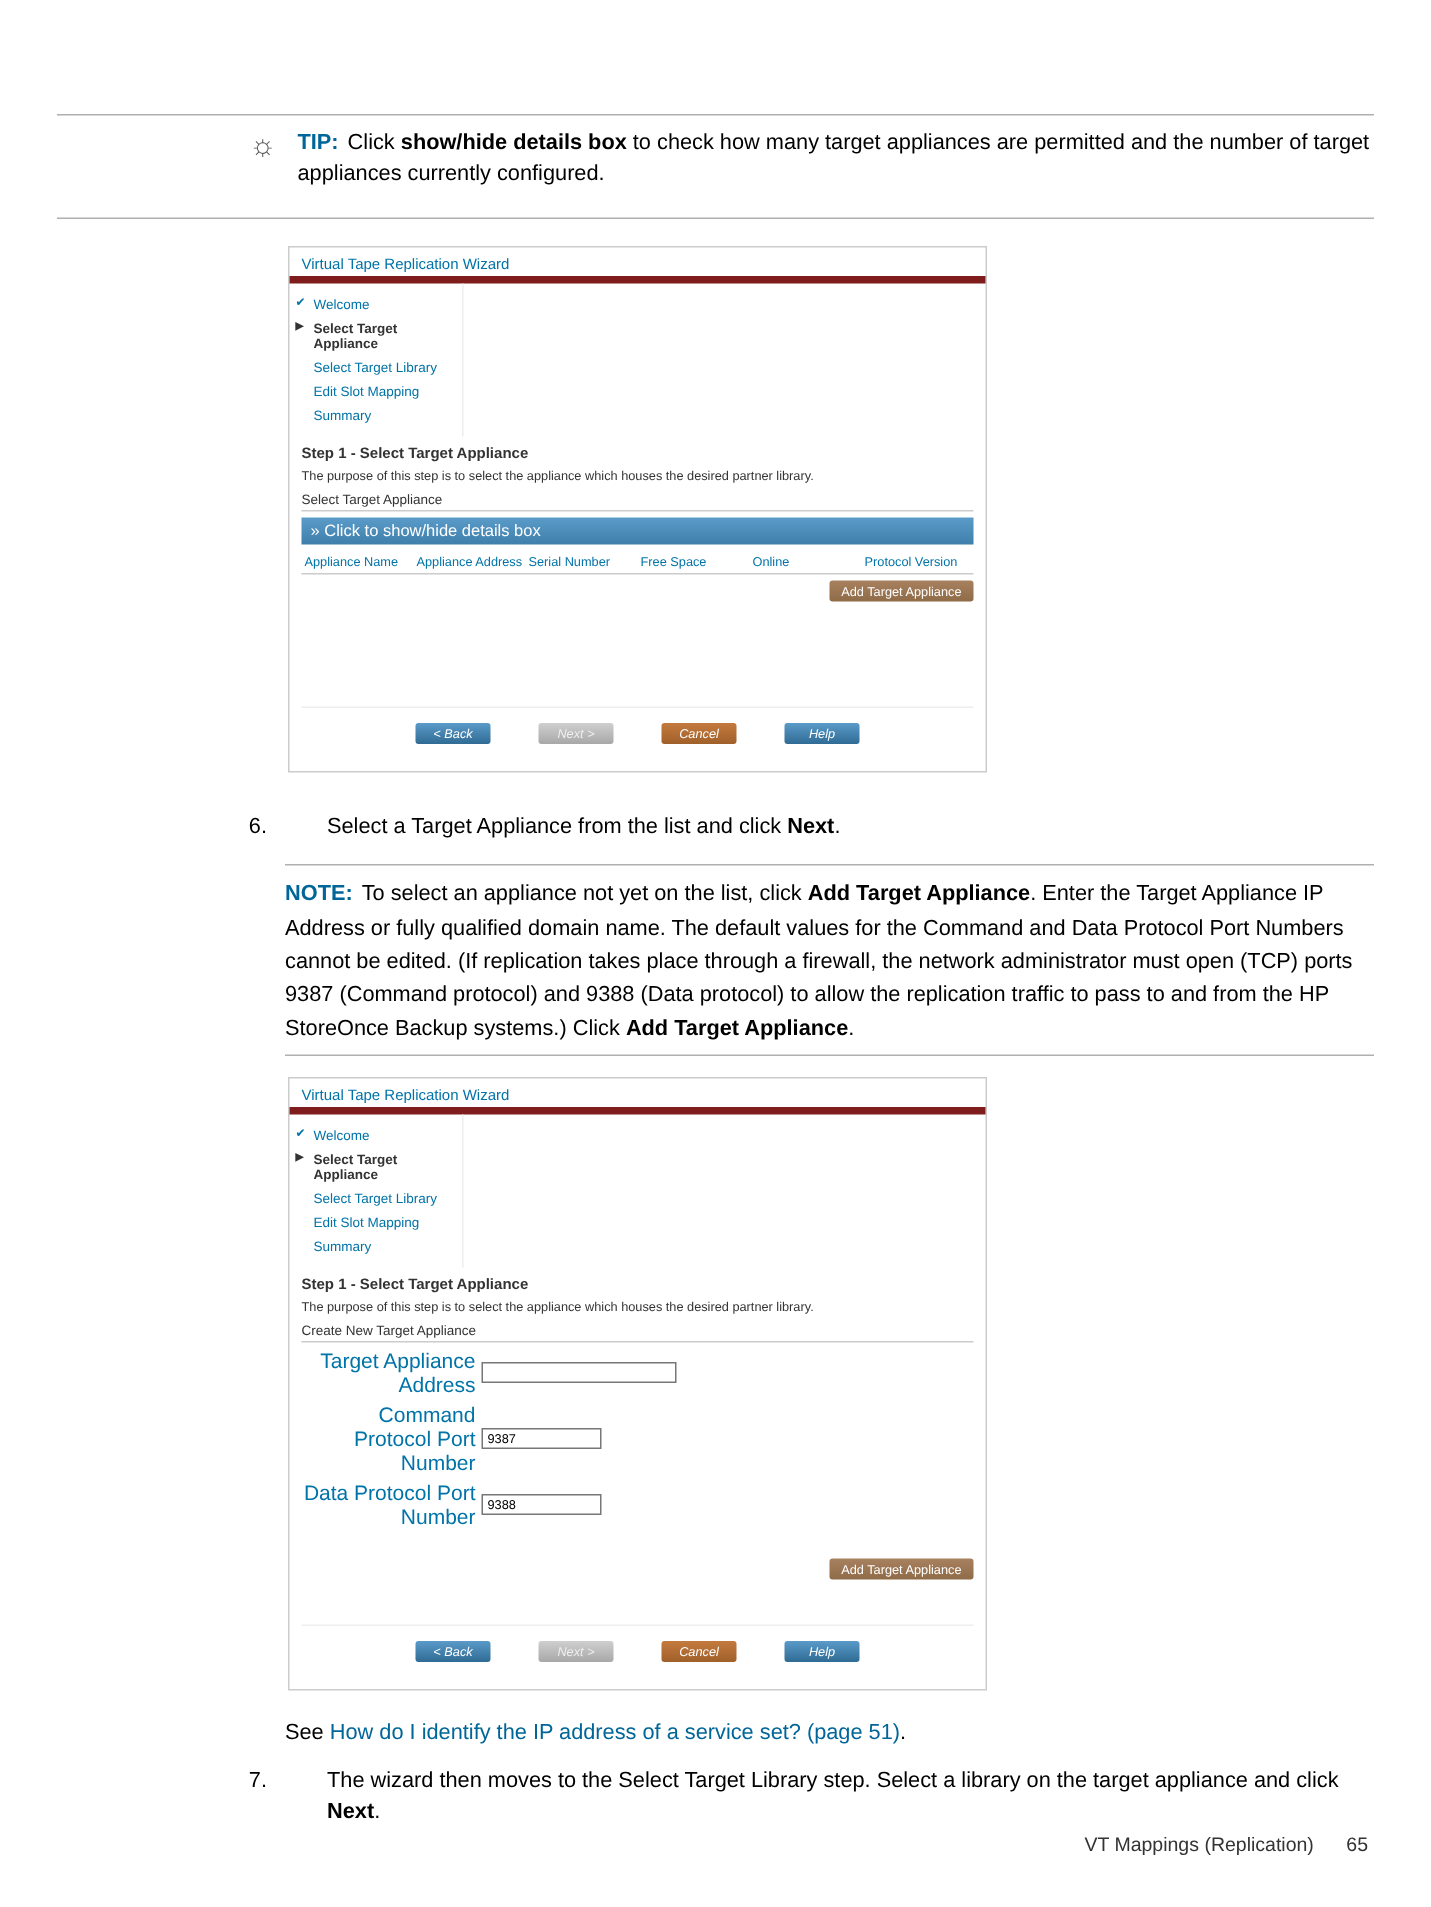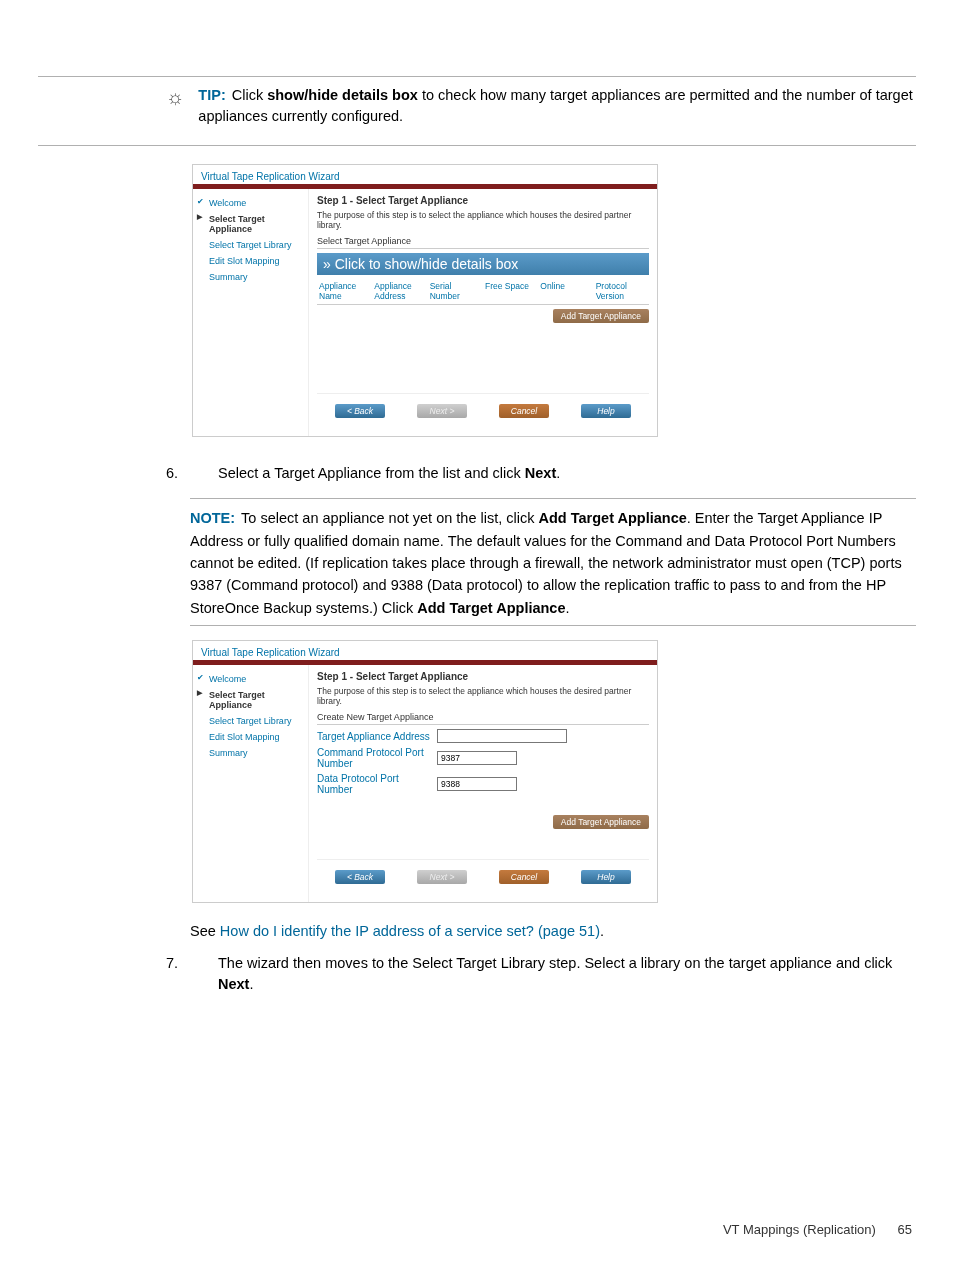--- a/index.html
+++ b/index.html
@@ -26,33 +26,33 @@
     border: 1px solid #ccc;
     width: 466px;
     margin-left: 154px;
     margin-bottom: 26px;
     font-size: 9px;
     color: #333;
     background: #fff;
   }
   .wizard2 { margin-bottom: 20px; }
   .wiz-title { color: #0073a8; font-size: 10px; padding: 6px 8px 2px 8px; border-bottom: 5px solid #7f1d1d; }
-  .wiz-body { display: flex; min-height: 210px; }
+  .wiz-body { display: flex; min-height: 210px; flex-direction: column; }
   .wiz-nav { width: 116px; padding: 6px 4px; border-right: 1px solid #eee; }
   .wiz-nav-item { color: #0073a8; padding: 3px 0 3px 12px; position: relative; }
   .wiz-nav-item.done::before { content: "✔"; position: absolute; left: 0; top: 2px; font-size: 8px; color: #0073a8; }
   .wiz-nav-item.current::before { content: "▶"; position: absolute; left: 0; top: 2px; font-size: 7px; color: #333; }
   .wiz-nav-item.current { font-weight: bold; color: #333; }
   .wiz-main { flex: 1; padding: 6px 8px; display:flex; flex-direction:column; }
   .wiz-step-title { font-weight: bold; color: #333; font-size: 10px; margin-bottom: 4px; }
   .wiz-desc { font-size: 8.5px; margin-bottom: 6px; }
   .wiz-subhead { font-size: 9px; color: #333; border-bottom: 1px solid #ccc; padding-bottom: 2px; margin-bottom: 4px; }
   .wiz-detailsbar {
     background: linear-gradient(#5b9bc9,#3f7fab);
-    color: #fff; font-size: 14px; padding: 3px 6px; margin-bottom: 6px;
+    color: #fff; font-size: 11px; padding: 3px 6px; margin-bottom: 6px;
   }
   .wiz-detailsbar::before { content: "» "; }
   .wiz-table-head { display:flex; font-size: 8.5px; color:#0073a8; border-bottom:1px solid #ccc; padding-bottom:3px; }
   .wiz-table-head span { flex:1; padding:0 2px; }
   .wiz-table-body { flex:1; min-height: 70px; }
   .wiz-add-row { text-align: right; margin-top: 4px; }
   .wiz-add-btn {
     display:inline-block; background: linear-gradient(#a8815f,#8f6b48);
     color:#fff; font-size:8.5px; padding:2px 8px; border-radius:2px;
   }
@@ -69,21 +69,21 @@
   .wiz-info {
     background:#eaf3fb; border:1px solid #bcd6ea; padding:3px 6px 3px 20px;
     font-size:8.5px; color:#333; position:relative; margin-bottom:6px;
   }
   .wiz-info::before {
     content:"i"; position:absolute; left:5px; top:3px;
     width:10px; height:10px; border-radius:50%; background:#3a87c7; color:#fff;
     font-weight:bold; font-size:7px; display:flex; align-items:center; justify-content:center;
   }
   .wiz-form-row { display:flex; align-items:center; margin-bottom:4px; }
-  .wiz-form-label { width:120px; color:#0073a8; font-size:10px; padding-right:4px; }
+  .wiz-form-label { width:120px; color:#0073a8; font-size:14px; padding-right:4px;text-align:right; }
   .wiz-form-input {
     border:1px solid #777; font-size:8.5px; padding:1px 3px; width:80px;
     background:#fff; font-family:inherit;
   }
 
   
   .step-row { display:flex; align-items:flex-start; margin-left: 110px; margin-bottom: 14px; line-height:1.45; }
   .step-num { width: 42px; text-align:right; padding-right: 12px; flex-shrink:0; }
   .step-body { flex:1; padding-right:4px;margin-left:28px; }
   .note-block { margin-left: 152px; margin-right: 4px; line-height:1.55; margin-bottom: 6px; }

